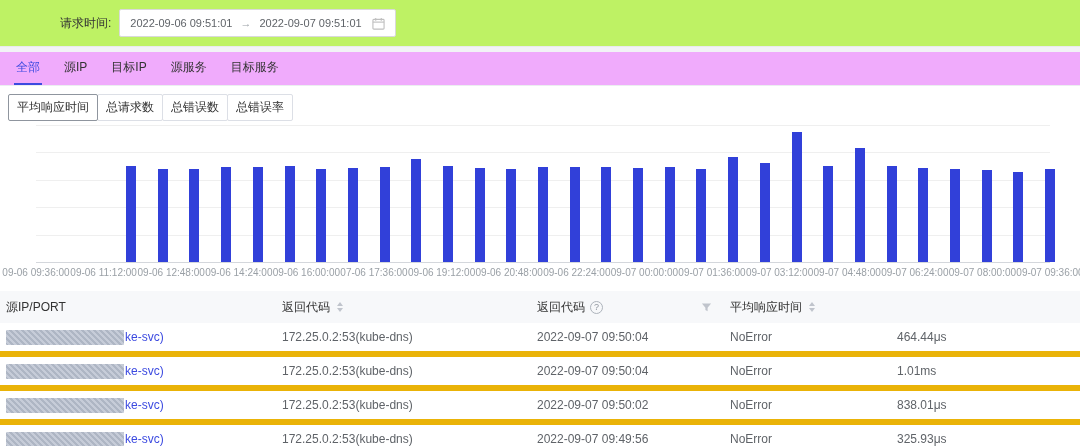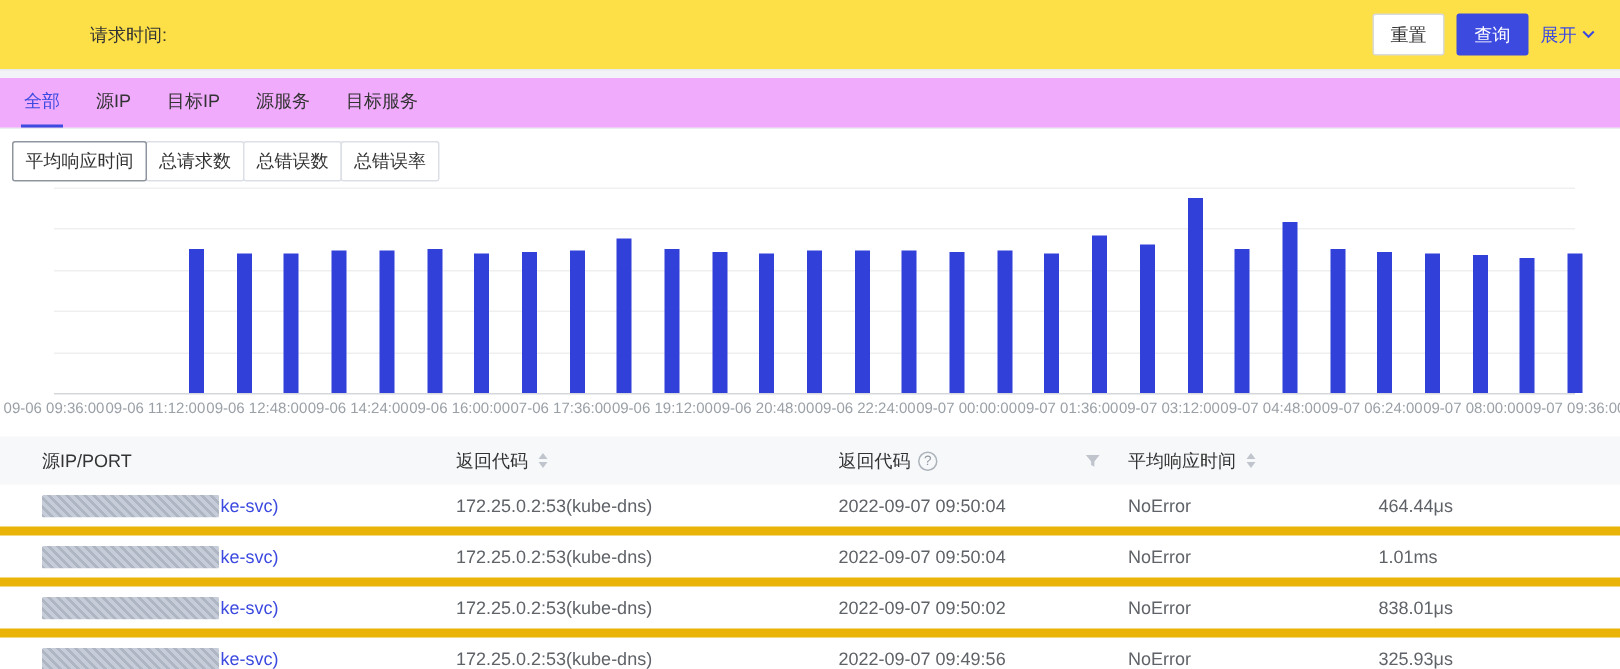--- a/index.html
+++ b/index.html
@@ -1,21 +1,21 @@
 <!DOCTYPE html>
 <html style="--accent: #3c4ae0; --bar: #3140d9;"><head>
 <meta charset="utf-8">
 <style>
   :root{--accent:#3c4ae0;--bar:#3140d9}
   *{box-sizing:border-box;margin:0;padding:0}
   html,body{width:1080px;height:446px;overflow:hidden;background:#fff;
     font-family:"Liberation Sans","DejaVu Sans",sans-serif;font-size:12px;color:#333}
 
   
-  .filter-bar{display:flex;align-items:center;height:46px;padding:0 16px;background:#fde047}
+  .filter-bar{display:flex;align-items:center;height:46px;padding:0 16px;background:#bef264}
   .section-gap{height:6px;background:#f2f3f6;border-top:1px solid #e9eaee}
   .field{display:flex;align-items:center}
   .field>label{margin-right:8px;color:#333;white-space:nowrap}
   .f1{margin-left:44px}
   .f2{margin-left:58px}
   .range-picker{display:flex;align-items:center;gap:8px;height:28px;padding:0 10px;
     border:1px solid #d9d9d9;border-radius:2px;color:#5f6368;cursor:pointer;background:#fff;font-size:11px;white-space:nowrap}
   .range-picker .sep{color:#9aa0a6}
   .range-picker .cal{display:flex;margin-left:2px}
   .status-input{height:28px;width:205px;border:1px solid #d9d9d9;border-radius:2px;padding:0 8px;font:inherit}
@@ -41,21 +41,21 @@
   .y-axis{position:absolute;left:0;top:0;width:24px;height:138px}
   .y-axis span{position:absolute;right:1px;transform:translateY(-50%);font-size:10px;color:#9aa0a6}
   .plot{position:absolute;left:28px;right:6px;top:0;height:138px;border-bottom:1px solid #d4d7dc}
   .gridline{position:absolute;left:0;right:0;height:1px;background:#efefef}
   .bar{position:absolute;bottom:0;width:10px;transform:translateX(-50%);background:var(--bar)}
   .x-axis{position:absolute;left:28px;right:6px;top:142px;height:14px}
   .x-axis span{position:absolute;transform:translateX(-50%);font-size:10px;color:#9aa0a6;white-space:nowrap}
 
   
   .table{margin-top:4px}
-  .thead,.trow{display:grid;grid-template-columns:276px 255px 193px 167px 1fr;align-items:center;padding-left:28px}
+  .thead,.trow{display:grid;grid-template-columns:276px 255px 193px 167px 1fr;align-items:center;padding-left:6px}
   .thead{height:32px;background:#f7f8fa;color:#333}
   .th{display:flex;align-items:center;gap:5px;padding-right:10px}
   .th-code{padding-right:18px}
   .trow{height:34px;border-bottom:6px solid #eab308;color:#5f6368}
   .cell{padding-right:10px;display:flex;align-items:center;white-space:nowrap}
   .carets{display:inline-flex;flex-direction:column;gap:2px;margin-left:2px}
   .caret-up{width:0;height:0;border-left:3.5px solid transparent;border-right:3.5px solid transparent;border-bottom:4.5px solid #c0c4cc}
   .caret-down{width:0;height:0;border-left:3.5px solid transparent;border-right:3.5px solid transparent;border-top:4.5px solid #c0c4cc}
   .help-circle{width:13px;height:13px;border:1px solid #adb3bb;border-radius:50%;color:#8f959e;font-size:9px;
     display:inline-flex;align-items:center;justify-content:center;cursor:pointer}
@@ -67,32 +67,33 @@
 </style>
 </head>
 <body>
 
 
 
 
 <div class="filter-bar">
   <div class="field f1">
     <label>请求时间:</label>
-  </div>
-  <div class="actions">
-    <button class="btn">重置</button>
-    <button class="btn primary">查询</button>
-    <span class="expand">
-      <span>展开</span>
-      <span style="display:flex">
-        <svg width="10" height="10" viewBox="0 0 10 10">
-            <path d="M1.5 3 L5 6.5 L8.5 3" fill="none" stroke="currentColor" stroke-width="1.4"></path>
-          </svg>
+    <div class="range-picker">
+      <span>2022-09-06 09:51:01</span>
+      <span class="sep">→</span>
+      <span>2022-09-07 09:51:01</span>
+      <span class="cal">
+        <svg width="13" height="13" viewBox="0 0 14 14" fill="none" stroke="#bfbfbf" stroke-width="1.2">
+          <rect x="1" y="2.5" width="12" height="10.5" rx="1"></rect>
+          <line x1="1" y1="5.5" x2="13" y2="5.5"></line>
+          <line x1="4" y1="1" x2="4" y2="4"></line>
+          <line x1="10" y1="1" x2="10" y2="4"></line>
+        </svg>
       </span>
-    </span>
+    </div>
   </div>
 </div>
 <div class="section-gap"></div>
 
 
 <div class="tabs">
   <div class="tab active">全部</div>
   <div class="tab">源IP</div>
   <div class="tab">目标IP</div>
   <div class="tab">源服务</div>

